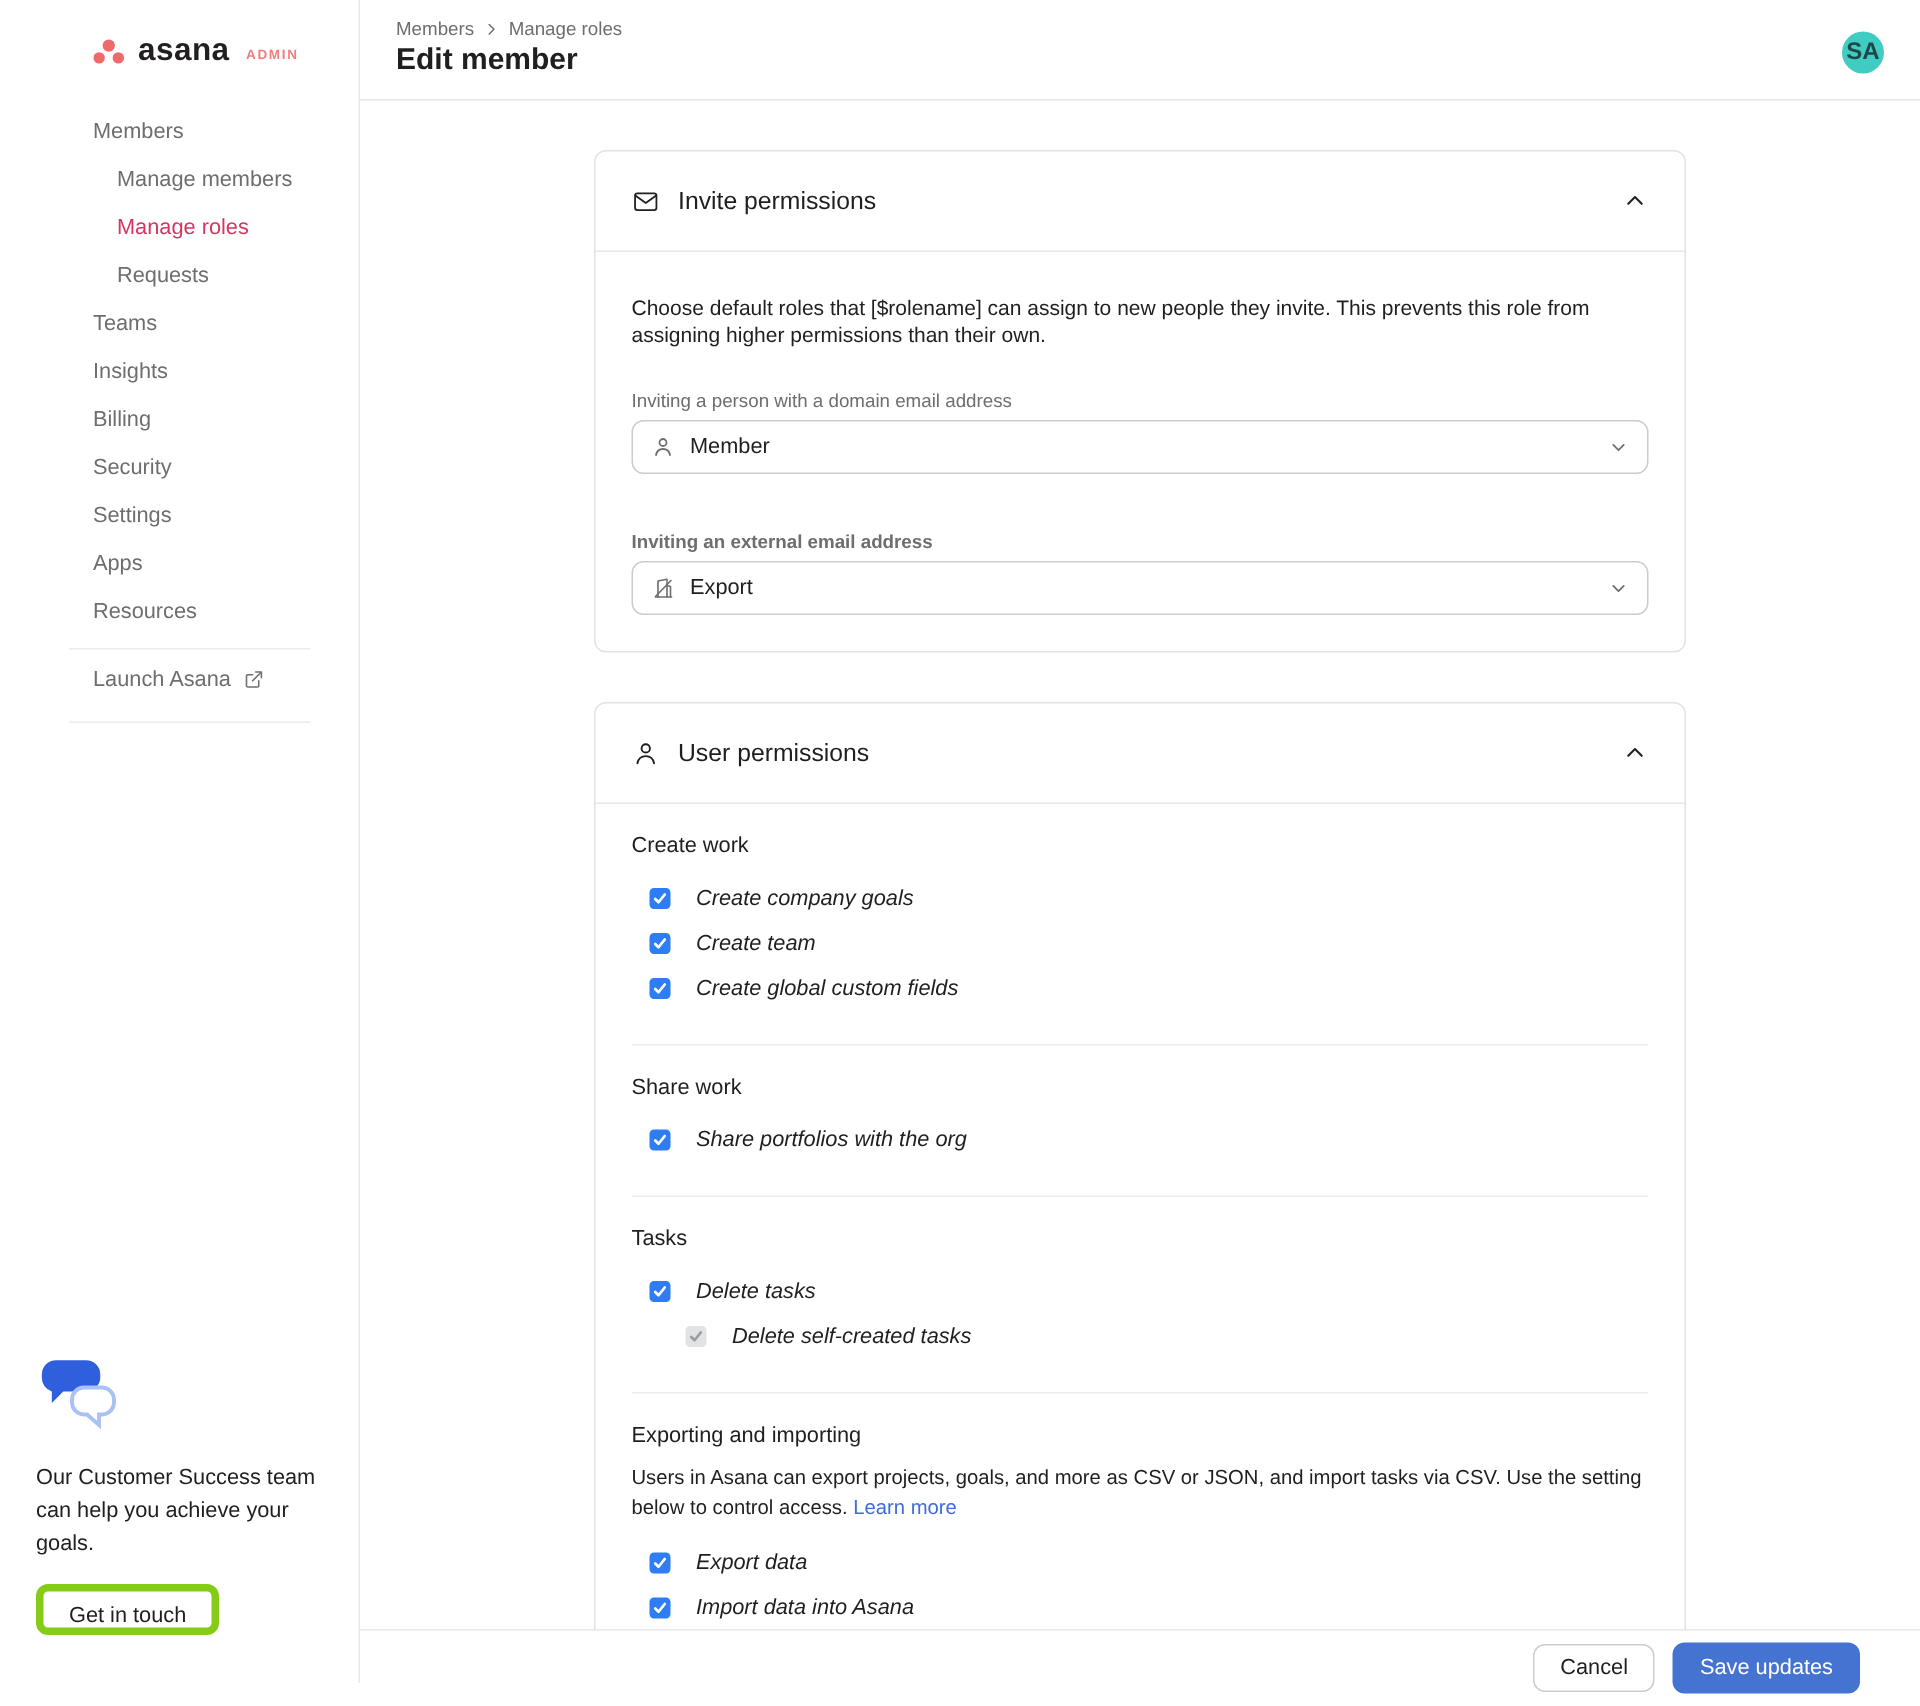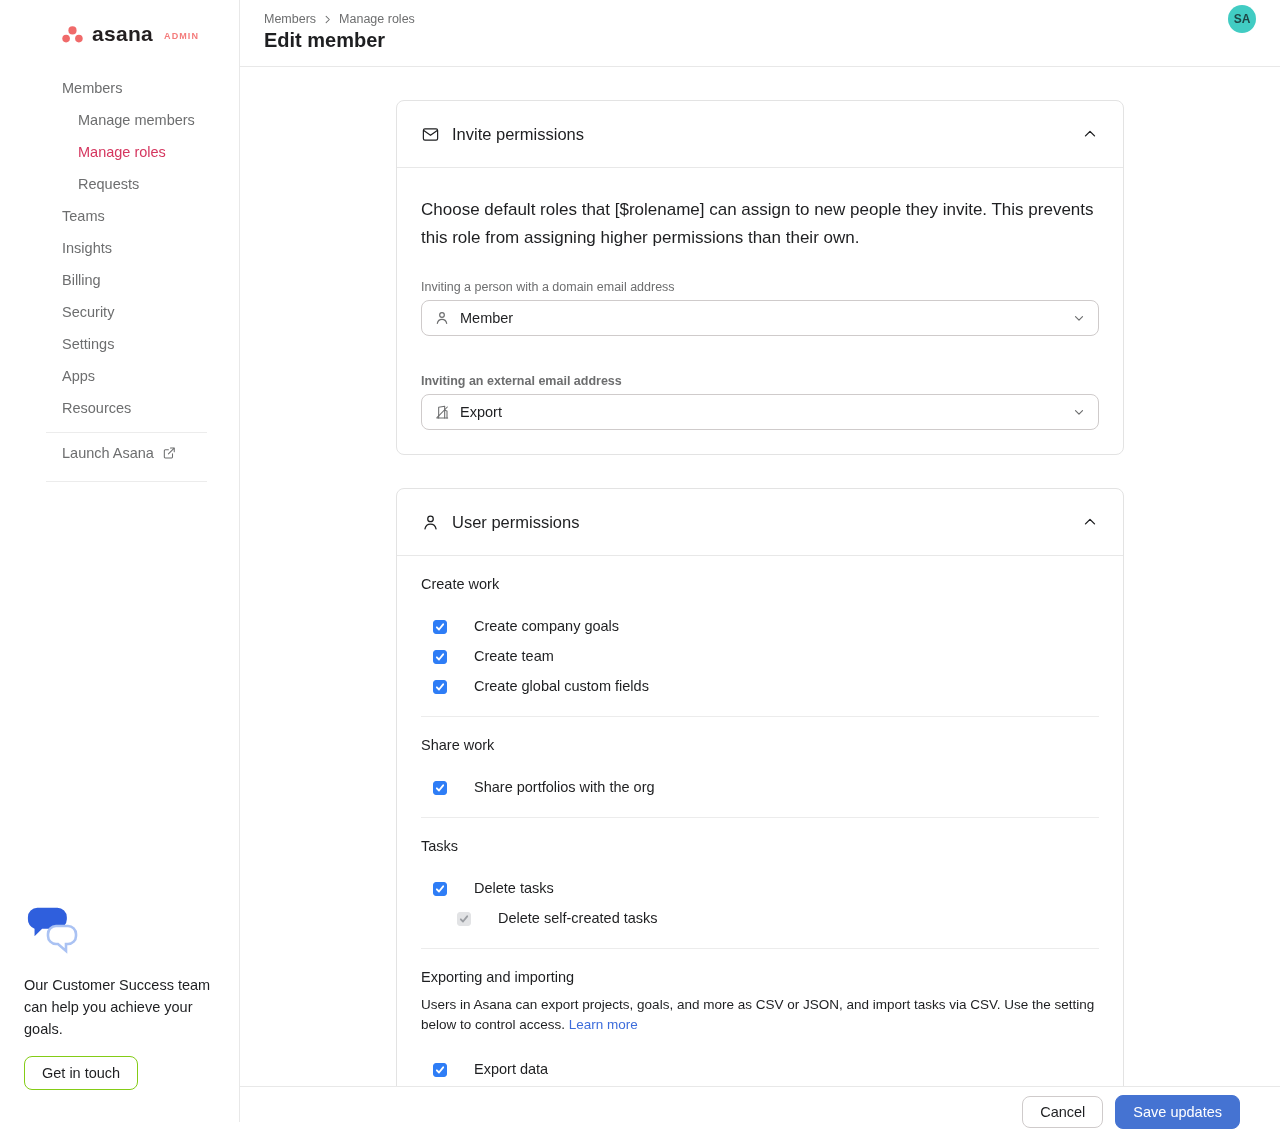--- a/index.html
+++ b/index.html
@@ -15,55 +15,55 @@
   .logo-badge { font-size:9px; font-weight:700; letter-spacing:1.1px; color:#f47c7c; margin-left:2px; padding-top:4px; }
   .nav { margin-top:28px; }
   .nav-item { height:32px; line-height:32px; padding-left:24px; font-size:14.5px; color:#6d6e6f; cursor:pointer; white-space:nowrap; }
   .nav-item.sub { padding-left:40px; }
   .nav-item.active { color:#d5365f; }
   .side-hr { border:none; border-top:1px solid #ececec; margin:8px 32px 0 8px; }
   .launch-row { display:flex; align-items:center; gap:8px; height:40px; padding-left:24px; font-size:14.5px; color:#6d6e6f; cursor:pointer; }
   .help-block { position:absolute; left:24px; bottom:32px; width:192px; }
   .help-icon { margin-bottom:14px; }
   .help-text { font-size:14.5px; line-height:22px; color:#1e1f21; margin-bottom:16px; }
-  .help-btn { display:inline-block; height:34px; line-height:32px; padding:0 17px; border:1px solid #84cc16; border-radius:8px; background:#fff; font-size:14.5px; color:#1e1f21; cursor:pointer; font-family:inherit; }
+  .help-btn { display:inline-block; height:34px; line-height:32px; padding:0 17px; border:5px solid #84cc16; border-radius:8px; background:#fff; font-size:14.5px; color:#1e1f21; cursor:pointer; font-family:inherit; }
 
   
   .main { position:absolute; left:240px; top:0; width:1040px; height:1137px; background:#fff; }
   .main-header { position:relative; height:67px; border-bottom:1px solid #e8e8e8; background:#fff; }
   .breadcrumb { position:absolute; left:24px; top:12px; display:flex; align-items:center; gap:6px; font-size:12.5px; color:#6d6e6f; }
   .bc-item { cursor:pointer; }
   .bc-sep { display:flex; align-items:center; }
   .page-title { position:absolute; left:24px; top:29px; font-size:20px; font-weight:700; color:#1e1f21; }
-  .avatar { position:absolute; right:24px; top:5px; width:28px; height:28px; border-radius:50%; background:#41ccc3; color:#1e4747; font-size:12px; font-weight:700; display:flex; align-items:center; justify-content:center; cursor:pointer; }
+  .avatar { position:absolute; right:24px; top:21px; width:28px; height:28px; border-radius:50%; background:#41ccc3; color:#1e4747; font-size:16px; font-weight:700; display:flex; align-items:center; justify-content:center; cursor:pointer; }
 
   
   .content { height:1070px; }
   .card { width:728px; margin:33px auto 0; border:1px solid #e3e3e3; border-radius:8px; background:#fff; }
   .card-header { display:flex; align-items:center; height:67px; padding:0 24px; border-bottom:1px solid #e8e8e8; }
   .card-icon { display:flex; align-items:center; }
   .card-title { margin-left:12px; font-size:16.5px; font-weight:500; color:#1e1f21; }
   .collapse { margin-left:auto; display:flex; align-items:center; cursor:pointer; }
   .card-body { padding:28px 24px 24px; }
-  .card-desc { font-size:17px; line-height:28px; color:#1e1f21; max-width:674px; margin-bottom:28px; }
+  .card-desc { font-size:14px; line-height:18px; color:#1e1f21; max-width:674px; margin-bottom:28px; }
   .field-label { font-size:12.5px; color:#6d6e6f; margin-bottom:6px; }
   .select { display:flex; align-items:center; gap:10px; height:36px; border:1px solid #cfcbcb; border-radius:8px; padding:0 12px; font-size:14.5px; color:#1e1f21; cursor:pointer; background:#fff; }
   .select + .field-label { margin-top:38px;font-weight:bold; }
   .sel-chev { margin-left:auto; display:flex; align-items:center; }
   .sel-icon { display:flex; align-items:center; }
 
   
   .user-body { padding:20px 24px 0; }
   .perm-section { padding-bottom:22px; border-bottom:1px solid #ececec; margin-bottom:20px; }
   .perm-section:last-child { border-bottom:none; margin-bottom:0; padding-bottom:0; }
   .sec-heading { font-size:14.5px; font-weight:500; color:#1e1f21; }
   .sec-desc { font-size:13.5px; line-height:20px; color:#1e1f21; max-width:674px; margin:10px 0 2px; }
   .link { color:#3d6ddb; cursor:pointer; }
   .rows { margin-top:12px; }
-  .perm-row { display:flex; align-items:flex-end; height:30px; padding-left:12px; gap:27px; }
+  .perm-row { display:flex; align-items:center; height:30px; padding-left:12px; gap:17px;font-style:italic; }
   .perm-row.indent { padding-left:36px; }
   .checkbox { width:14px; height:14px; border-radius:3px; background:#fff; border:1.5px solid #b9b9bb; display:flex; align-items:center; justify-content:center; cursor:pointer; flex:0 0 auto; }
   .checkbox.checked { background:#2e7df6; border-color:#2e7df6; color:#fff; }
   .checkbox.checked.disabled { background:#e2e3e5; border-color:#e2e3e5; color:#9b9ea3; cursor:default; }
   .perm-label { font-size:14.5px; color:#1e1f21; cursor:pointer; }
 
   
   .footer { position:absolute; left:240px; right:0; bottom:0; height:51px; background:#fff; border-top:1px solid #e8e8e8; display:flex; align-items:center; justify-content:flex-end; gap:12px; padding-right:40px; z-index:10; }
   .btn { font-family:inherit; font-size:14.5px; border-radius:8px; cursor:pointer; }
   .btn-cancel { height:32px; padding:0 17px; background:#fff; border:1px solid #cfcbcb; color:#1e1f21; }

